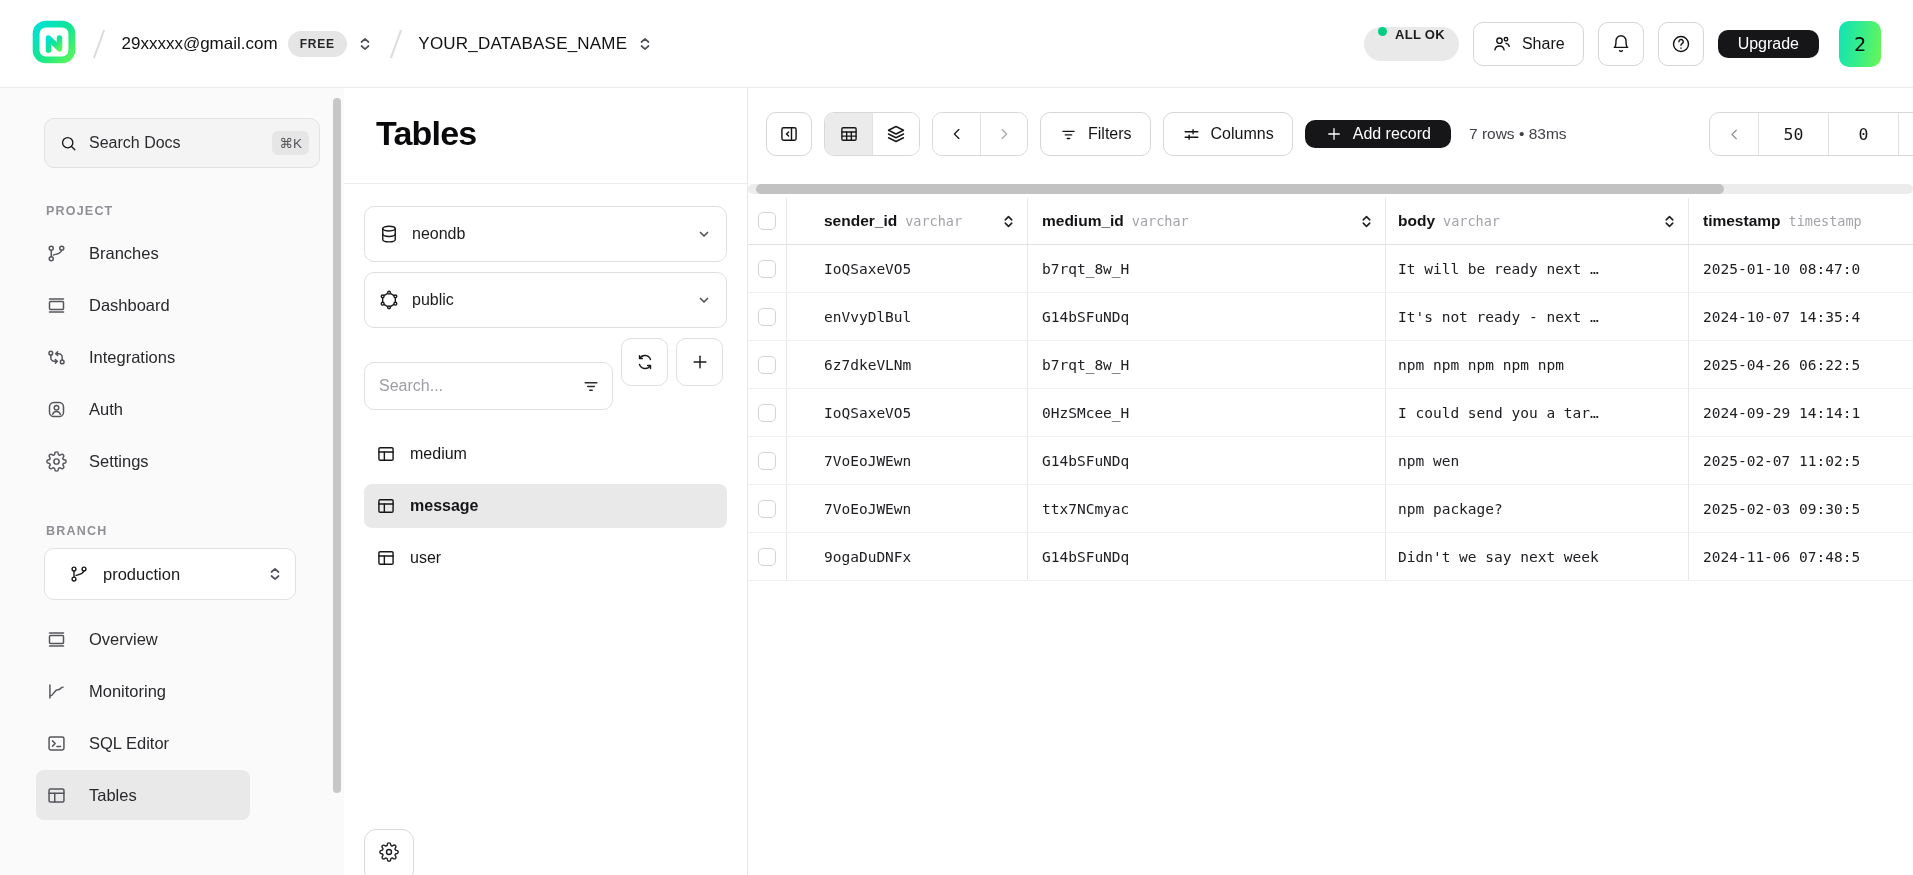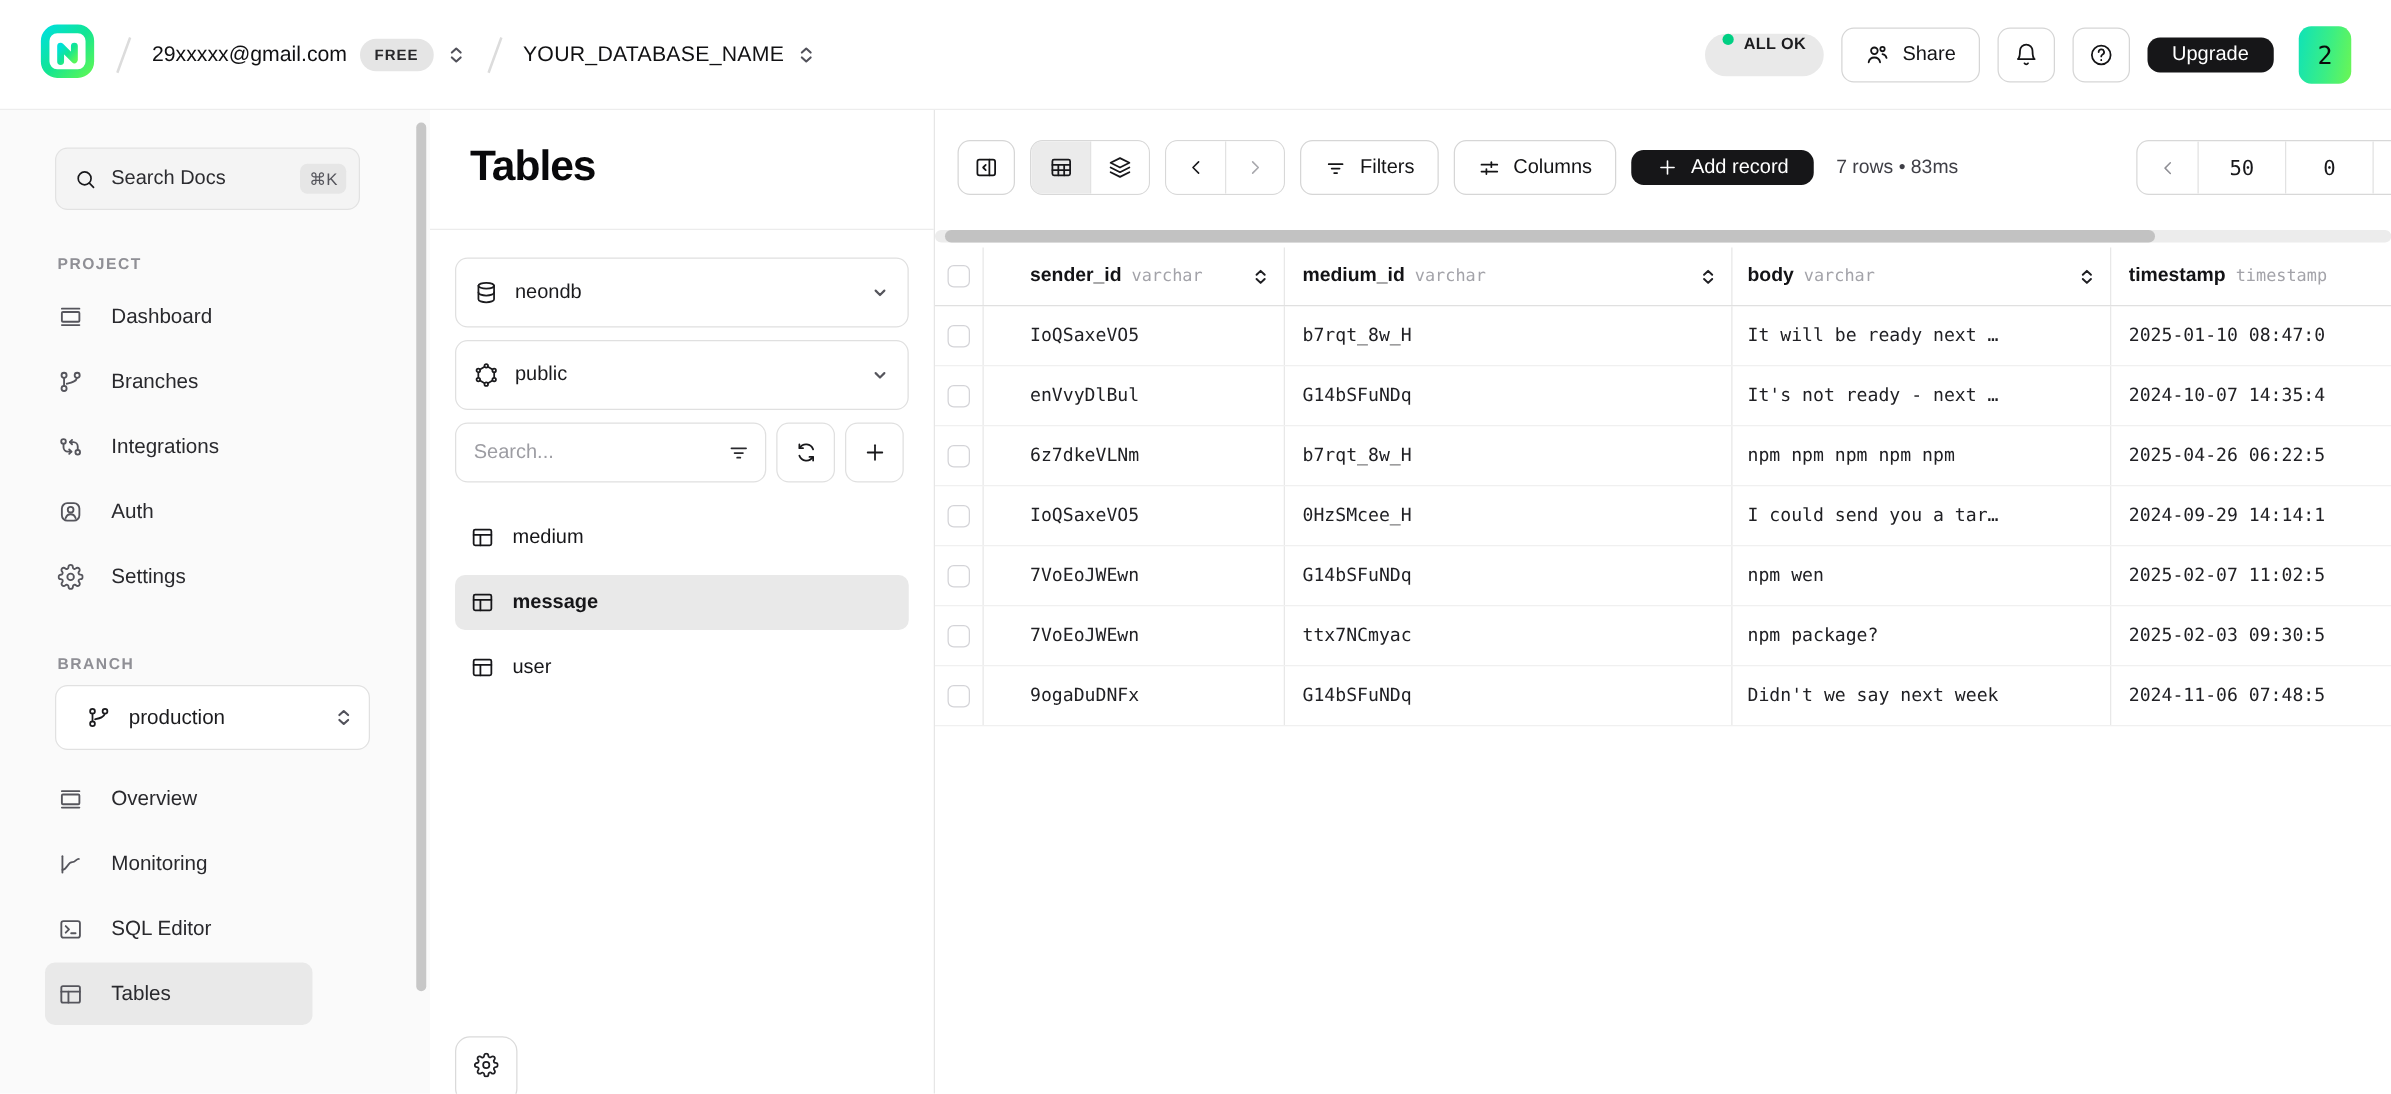--- a/index.html
+++ b/index.html
@@ -31,21 +31,21 @@
     background:linear-gradient(100deg,#0fe2b8 0%,#3bee84 55%,#6cf653 100%);
     display:flex; align-items:center; justify-content:center;
     font-family:"DejaVu Sans Mono", monospace; font-size:20px; font-weight:500; color:#0b0b0b; }
 
   
   .layout { display:flex; flex:1; min-height:0; }
 
   
   .sidebar { width:344px; flex:0 0 344px; background:#fafafa; position:relative; padding-top:30px; }
   .sb-scroll { position:absolute; right:3px; top:10px; width:8px; height:695px; border-radius:4px; background:#c7c7c7; }
-  .sd-search { margin-left:44px; width:244px; height:50px; border:1px solid #e2e2e2; background:#f4f4f4;
+  .sd-search { margin-left:44px; width:276px; height:50px; border:1px solid #e2e2e2; background:#f4f4f4;
     border-radius:10px; display:flex; align-items:center; gap:11px; padding:0 10px 0 14px; cursor:pointer; }
   .sd-search-label { font-size:16px; color:#2c2c30; }
   .kbd { margin-left:auto; background:#e6e6e6; border-radius:6px; padding:4px 7px; font-size:13.5px; color:#55555c; }
   .nav-label { margin:36px 0 10px 46px; font-size:12.5px; font-weight:600; letter-spacing:1.2px; color:#8f8f95; }
   .nav { display:flex; flex-direction:column; }
   .nav-item { display:flex; align-items:center; gap:22px; height:50px; margin:0 94px 2px 36px;
     padding-left:10px; border-radius:8px; font-size:16.5px; color:#29292d; cursor:pointer; }
   .nav-item .nico { color:#55555c; }
   .nav-item.active { background:#e9e9e9; font-weight:500; }
   .branch-sel { margin:8px 0 14px 44px; width:252px; height:52px; background:#fff; border:1px solid #e1e1e1;
@@ -55,21 +55,21 @@
 
   
   .panel { width:404px; flex:0 0 404px; background:#fff; border-right:1px solid #e6e6e6; position:relative; }
   .p-title { padding:26px 32px 0; font-size:34px; font-weight:700; letter-spacing:-.8px; color:#09090b; }
   .p-div { border-bottom:1px solid #ececec; margin-top:30px; }
   .p-controls { padding:22px 20px 0; }
   .sel { height:56px; border:1px solid #e0e0e0; border-radius:10px; display:flex; align-items:center; gap:13px;
     padding:0 14px; margin-bottom:10px; font-size:16px; font-weight:500; color:#1b1b1e; cursor:pointer; background:#fff; }
   .sel .chev { margin-left:auto; color:#55555c; }
   .search-row { display:flex; gap:8px; }
-  .p-input-wrap { position:relative; width:249px; }
+  .p-input-wrap { position:relative; width:249px;margin-top:24px; }
   .p-input { width:249px; height:48px; border:1px solid #e0e0e0; border-radius:10px; padding:0 40px 0 14px;
     font-size:16px; font-family:"Liberation Sans",sans-serif; color:#1b1b1e; outline:none; background:#fff; }
   .p-input::placeholder { color:#9d9da3; }
   .p-filter-ic { position:absolute; right:12px; top:14px; color:#2a2a2e; }
   .sq-btn { width:47px; height:48px; border:1px solid #e0e0e0; border-radius:10px; background:#fff;
     display:flex; align-items:center; justify-content:center; color:#18181b; cursor:pointer; }
   .tbl-list { margin-top:22px; padding:0 20px; }
   .tbl-item { height:44px; border-radius:8px; display:flex; align-items:center; gap:14px; padding:0 12px;
     margin-bottom:8px; font-size:16px; color:#161619; cursor:pointer; }
   .tbl-item.active { background:#e9e9e9; font-weight:700; }
@@ -205,38 +205,38 @@
         </span>
         <span class="sd-search-label">Search Docs</span>
         <span class="kbd">⌘K</span>
       </div>
 
       <div class="nav-label">PROJECT</div>
       <div class="nav">
         <div class="nav-item">
           <span class="nico">
             <svg class="ic" width="21" height="21" viewBox="0 0 24 24">
-                <path d="M4 4.5h16"></path>
-                <rect x="4" y="7.5" width="16" height="9" rx="1"></rect>
-                <path d="M4 19.5h16"></path>
-              </svg>
-          </span>
-          <span>Dashboard</span>
-        </div>
-        <div class="nav-item">
-          <span class="nico">
-            <svg class="ic" width="21" height="21" viewBox="0 0 24 24">
                 <circle cx="6" cy="6" r="2.3"></circle>
                 <circle cx="6" cy="18" r="2.3"></circle>
                 <circle cx="18" cy="6" r="2.3"></circle>
                 <path d="M6 8.3v7.4"></path>
                 <path d="M17.8 8.3c-.6 3.5-5 4.4-9.3 5.4"></path>
               </svg>
           </span>
           <span>Branches</span>
+        </div>
+        <div class="nav-item">
+          <span class="nico">
+            <svg class="ic" width="21" height="21" viewBox="0 0 24 24">
+                <path d="M4 4.5h16"></path>
+                <rect x="4" y="7.5" width="16" height="9" rx="1"></rect>
+                <path d="M4 19.5h16"></path>
+              </svg>
+          </span>
+          <span>Dashboard</span>
         </div>
         <div class="nav-item">
           <span class="nico">
             <svg class="ic" width="21" height="21" viewBox="0 0 24 24">
                 <circle cx="5.5" cy="7" r="2.1"></circle>
                 <circle cx="18.5" cy="17" r="2.1"></circle>
                 <path d="M5.5 9.2v3.2a4 4 0 0 0 4 4h3.2"></path>
                 <path d="M18.5 14.8v-3.2a4 4 0 0 0-4-4h-3.2"></path>
                 <path d="M13.3 5.6 11.3 7.6l2 2"></path>
                 <path d="M10.7 14.4l2 2-2 2"></path>

